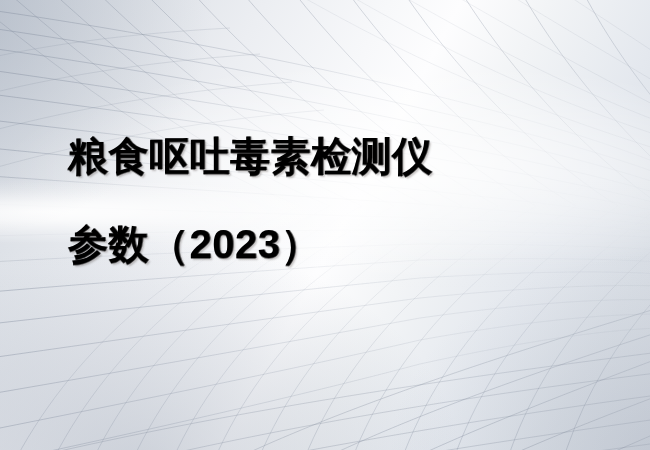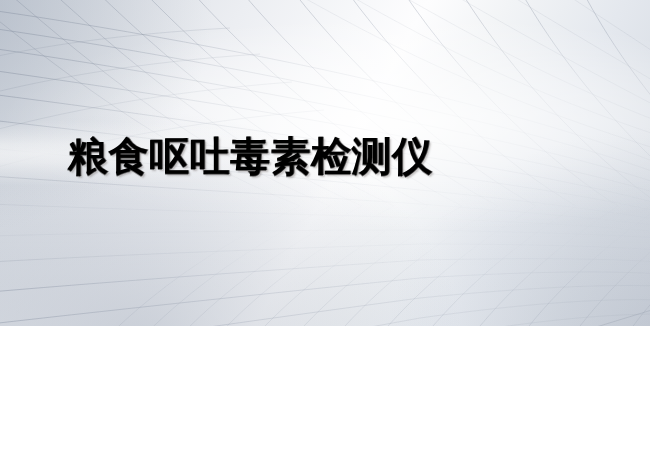--- a/index.html
+++ b/index.html
@@ -3,21 +3,21 @@
 <meta charset="utf-8">
 <style>
   html, body {
     margin: 0;
     padding: 0;
     background: #ffffff;
   }
   #banner {
     position: relative;
     width: 650px;
-    height: 326px;
+    height: 450px;
     overflow: hidden;
     font-family: "Liberation Sans", "DejaVu Sans", sans-serif;
     background: #e4e7ec;
   }
 
   
   .bg-layer {
     position: absolute;
     inset: 0;
     pointer-events: none;
@@ -202,15 +202,16 @@
     </g>
 
     <rect x="0" y="0" width="650" height="450" fill="url(#washout)"></rect>
   </svg>
 
   <div class="bg-layer bg-sheen"></div>
   <div class="bg-layer bg-vignette"></div>
 
   <div class="headline">
     <span class="line">粮食呕吐毒素检测仪</span>
+    <span class="line">参数（2023）</span>
   </div>
 
 </div>
 
 </body></html>

